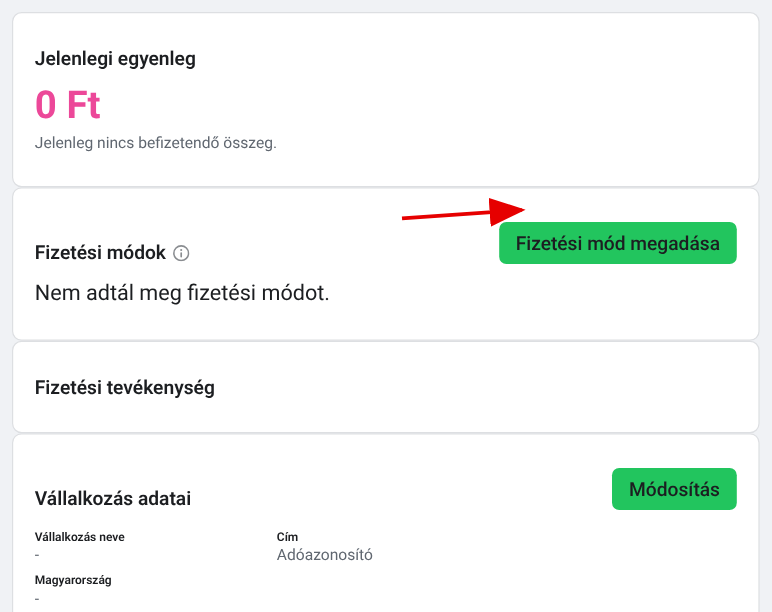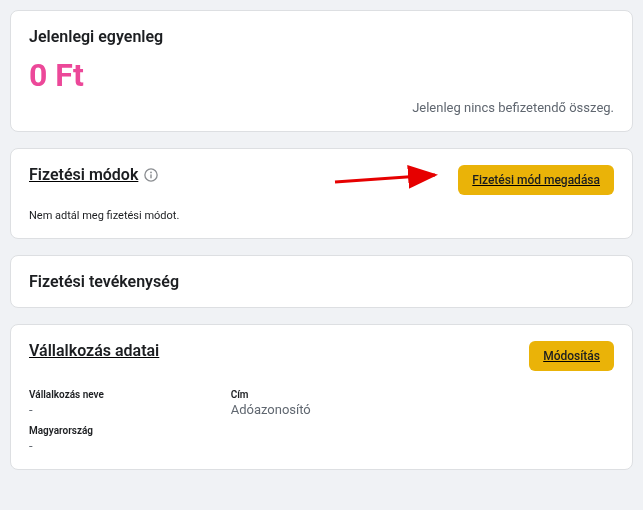--- a/index.html
+++ b/index.html
@@ -10,60 +10,58 @@
     body {
       font-family: -apple-system, BlinkMacSystemFont, "Segoe UI", Roboto, Helvetica, Arial, sans-serif;
       background: #f0f2f5;
       padding: 10px;
       width: 643px;
     }
     .card {
       background: #fff;
       border: 1px solid #dddfe2;
       border-radius: 8px;
-      padding: 16px 18px;
-      margin-bottom: 16px;
+      padding: 28px 18px;
+      margin-bottom: 0;
     }
     .card-header {
       display: flex;
       justify-content: space-between;
-      align-items: flex-start;
-      text-decoration: underline;
+      align-items: flex-end;
     }
     .card-title {
       font-size: 16px;
       font-weight: 600;
       color: #1c1e21;
       display: flex;
       align-items: center;
       gap: 6px;
     }
     .balance-amount {
       font-size: 32px;
       font-weight: 700;
       color: #ec4899;
       margin-top: 10px;
     }
     .subtext {
       font-size: 13px;
       color: #606770;
       margin-top: 6px;
-      text-align: right;
     }
     .body-text {
-      font-size: 11px;
+      font-size: 18px;
       color: #1c1e21;
       margin-top: 14px;
     }
     .btn {
-      background: #eab308;
+      background: #22c55e;
       border: none;
       border-radius: 6px;
       padding: 8px 14px;
-      font-size: 12px;
+      font-size: 16px;
       font-weight: 500;
       color: #1c1e21;
       cursor: pointer;
       font-family: inherit;
     }
     .info-icon {
       display: inline-flex;
       align-items: center;
       justify-content: center;
       width: 14px;

